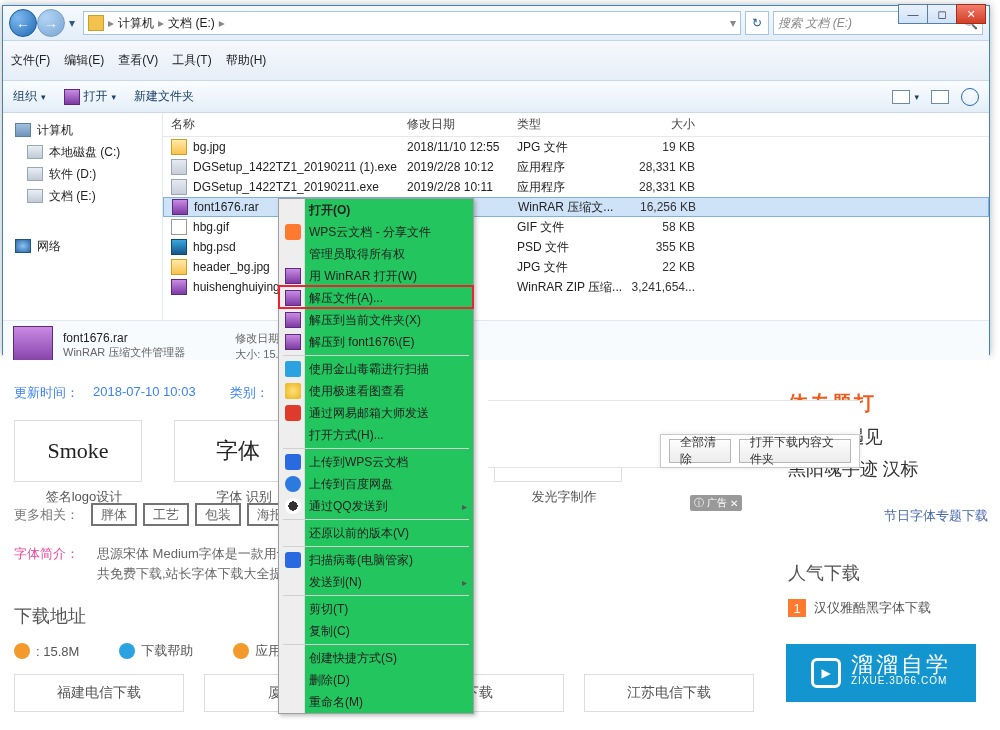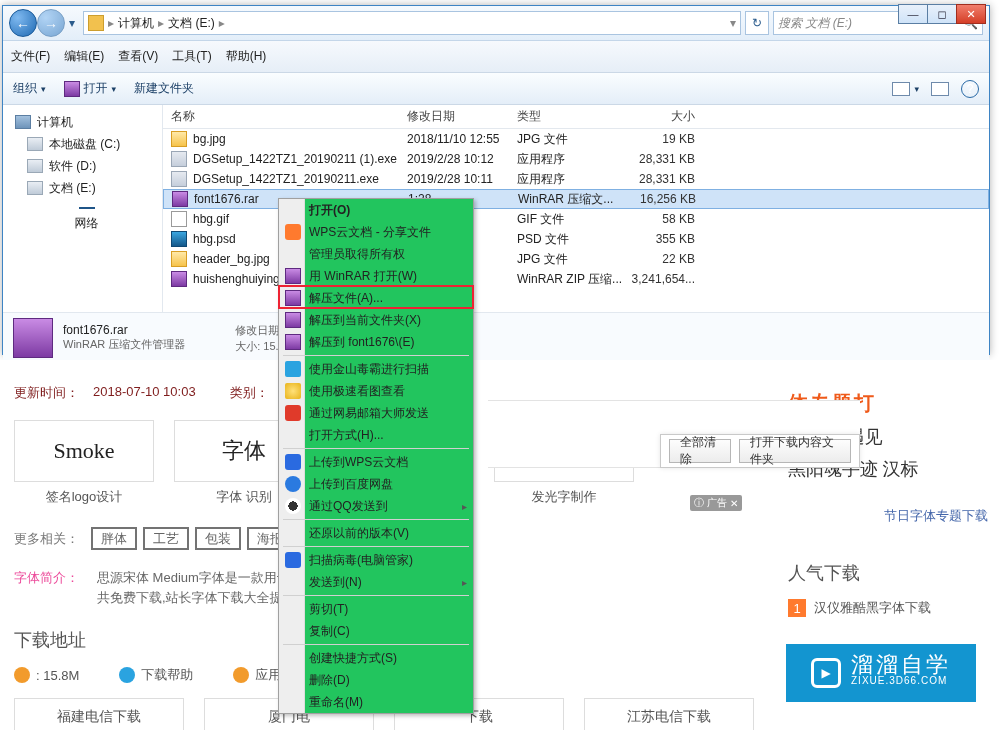--- a/index.html
+++ b/index.html
@@ -15,32 +15,32 @@
 .nav-circle { width: 28px; height: 28px; border-radius: 50%; background: radial-gradient(circle at 30% 30%, #7fb9f0, #1f6ab3); display: flex; align-items: center; justify-content: center; color: #fff; font-size: 14px; border: 1px solid #1a5a99; }
 .nav-dd { width: 14px; height: 28px; display: flex; align-items: center; justify-content: center; color: #2a5b8c; }
 .addr-bar { flex: 1; height: 24px; border: 1px solid #a9c4e0; background: #fff; display: flex; align-items: center; padding: 0 4px; gap: 4px; }
 .addr-icon { width: 16px; height: 16px; background: #f2c14e; border: 1px solid #cc9e2e; }
 .addr-crumb { color: #222; display: flex; align-items: center; gap: 4px; }
 .addr-sep { color: #888; }
 .addr-refresh { width: 24px; height: 24px; border: 1px solid #a9c4e0; background: #fff; display: flex; align-items: center; justify-content: center; color: #2a5b8c; }
 .search-bar { width: 210px; height: 24px; border: 1px solid #a9c4e0; background: #fff; display: flex; align-items: center; padding: 0 4px; color: #888; font-style: italic; }
 .search-bar .mag { margin-left: auto; color: #2a6bb0; font-style: normal; }
 
-.menu-row { height: 32px; background: linear-gradient(#f6f9fd,#e6eef7); border-bottom: 1px solid #cbd8e6; display: flex; align-items: center; padding: 0 8px; gap: 14px; color: #222; }
+.menu-row { height: 40px; background: linear-gradient(#f6f9fd,#e6eef7); border-bottom: 1px solid #cbd8e6; display: flex; align-items: center; padding: 0 8px; gap: 14px; color: #222; }
 .toolbar-row { height: 32px; background: linear-gradient(#fafdff,#e4eef8); border-bottom: 1px solid #cbd8e6; display: flex; align-items: center; padding: 0 10px; gap: 18px; color: #1b3f66; }
 .tb-item { display: flex; align-items: center; gap: 4px; }
 .tb-dd { font-size: 9px; color: #1b3f66; }
 .tb-right { margin-left: auto; display: flex; gap: 12px; align-items: center; }
 .tb-ico { width: 18px; height: 14px; border: 1px solid #6e8aab; background: #fff; }
 .tb-help { width: 18px; height: 18px; border-radius: 50%; background: radial-gradient(#8fc7f5,#2e); color: #fff; border: 1px solid #2a6aa6; display: flex; align-items: center; justify-content: center; }
 
 .body-row { display: flex; height: calc(100% - 35px - 24px - 32px - 50px); }
 .nav-pane { width: 160px; border-right: 1px solid #e2e8ef; padding: 6px 4px; }
 .nav-item { display: flex; align-items: center; gap: 6px; height: 22px; padding-left: 20px; color: #222; }
-.nav-item.net { margin-top: 8px; padding-left: 8px; flex-direction: column; }
+.nav-item.net { margin-top: 28px; padding-left: 8px; }
 .nav-item .ico { width: 16px; height: 14px; }
 .ico-pc { background: linear-gradient(#a3c1de,#6e94ba); border: 1px solid #5b7ea2; }
 .ico-drive { background: linear-gradient(#e9eef4,#bfcbd8); border: 1px solid #9aa8b6; }
 .ico-net { background: radial-gradient(#8bc2f3,#2a6aa6); border: 1px solid #1f5588; }
 
 .file-pane { flex: 1; display: flex; flex-direction: column; min-width: 0; }
 .cols-hdr { display: flex; height: 24px; border-bottom: 1px solid #e3e8ee; color: #444; align-items: center; padding-left: 8px; }
 .col-name { width: 236px; }
 .col-date { width: 110px; }
 .col-type { width: 110px; }
@@ -80,26 +80,26 @@
 .ci-baidu { background: #2a7ae0; border-radius: 8px; }
 .ci-qq { width: 16px; height: 16px; border-radius: 50%; background: radial-gradient(#333 40%, #fff 42%); }
 
 
 .dldlg { position: absolute; right: 140px; top: 434px; width: 200px; height: 34px; background: #fff; border: 1px solid #c9c9c9; display: flex; align-items: center; justify-content: flex-end; gap: 8px; padding: 0 8px; z-index: 40; box-shadow: 0 0 5px rgba(0,0,0,.1); }
 .dl-strip { position: absolute; left: 488px; right: 140px; top: 400px; height: 68px; background: #fff; border-top: 1px solid #e3e3e3; border-bottom: 1px solid #e3e3e3; z-index: 39; }
 .dl-btn { height: 24px; padding: 0 10px; border: 1px solid #b6b6b6; background: linear-gradient(#fdfdfd,#ececec); color: #333; display: inline-flex; align-items: center; }
 
 
 .webbg { position: absolute; left: 0; top: 360px; right: 0; bottom: 0; background: #fff; color: #555; z-index: 1; padding: 24px 14px 0 14px; }
-.wb-row1 { display: flex; gap: 14px; font-size: 13px; color: #7f1d1d; }
+.wb-row1 { display: flex; gap: 14px; font-size: 13px; color: #3b82f6; }
 .wb-cards { display: flex; gap: 20px; margin-top: 18px; }
 .wb-card { width: 140px; text-align: center; }
-.wb-card .img { width: 140px; height: 62px; border: 1px solid #ddd; display: flex; align-items: center; justify-content: center; font-size: 22px; font-family: cursive; color: #222; overflow: hidden; }
+.wb-card .img { width: 128px; height: 62px; border: 1px solid #ddd; display: flex; align-items: center; justify-content: center; font-size: 22px; font-family: cursive; color: #222; overflow: hidden; }
 .wb-card .cap { margin-top: 6px; color: #555; font-size: 13px; }
-.wb-more { margin-top: 24px; display: flex; gap: 12px; font-size: 13px; color: #777; align-items: center; }
+.wb-more { display: flex; gap: 12px; font-size: 13px; color: #777; align-items: center; }
 .wb-more .tag { border: 2px solid #737373; padding: 2px 8px; color: #666; }
 .wb-desc { margin-top: 20px; display: flex; gap: 18px; font-size: 13px; color: #666; line-height: 20px; }
 .wb-desc .lab { color: #ec4899; }
 .wb-dl-hdr { margin-top: 20px; font-size: 18px; color: #555; }
 .wb-dlrow { display: flex; gap: 40px; margin-top: 14px; align-items: center; font-size: 13px; color: #555; }
 .wb-dlrow .it { display: flex; align-items: center; gap: 6px; }
 .wb-dlrow .ico { width: 16px; height: 16px; border-radius: 50%; }
 .wb-btns { display: flex; gap: 20px; margin-top: 14px; }
 .wb-btn { width: 170px; height: 38px; border: 1px solid #ddd; display: flex; align-items: center; justify-content: center; color: #555; font-size: 14px; }
 

